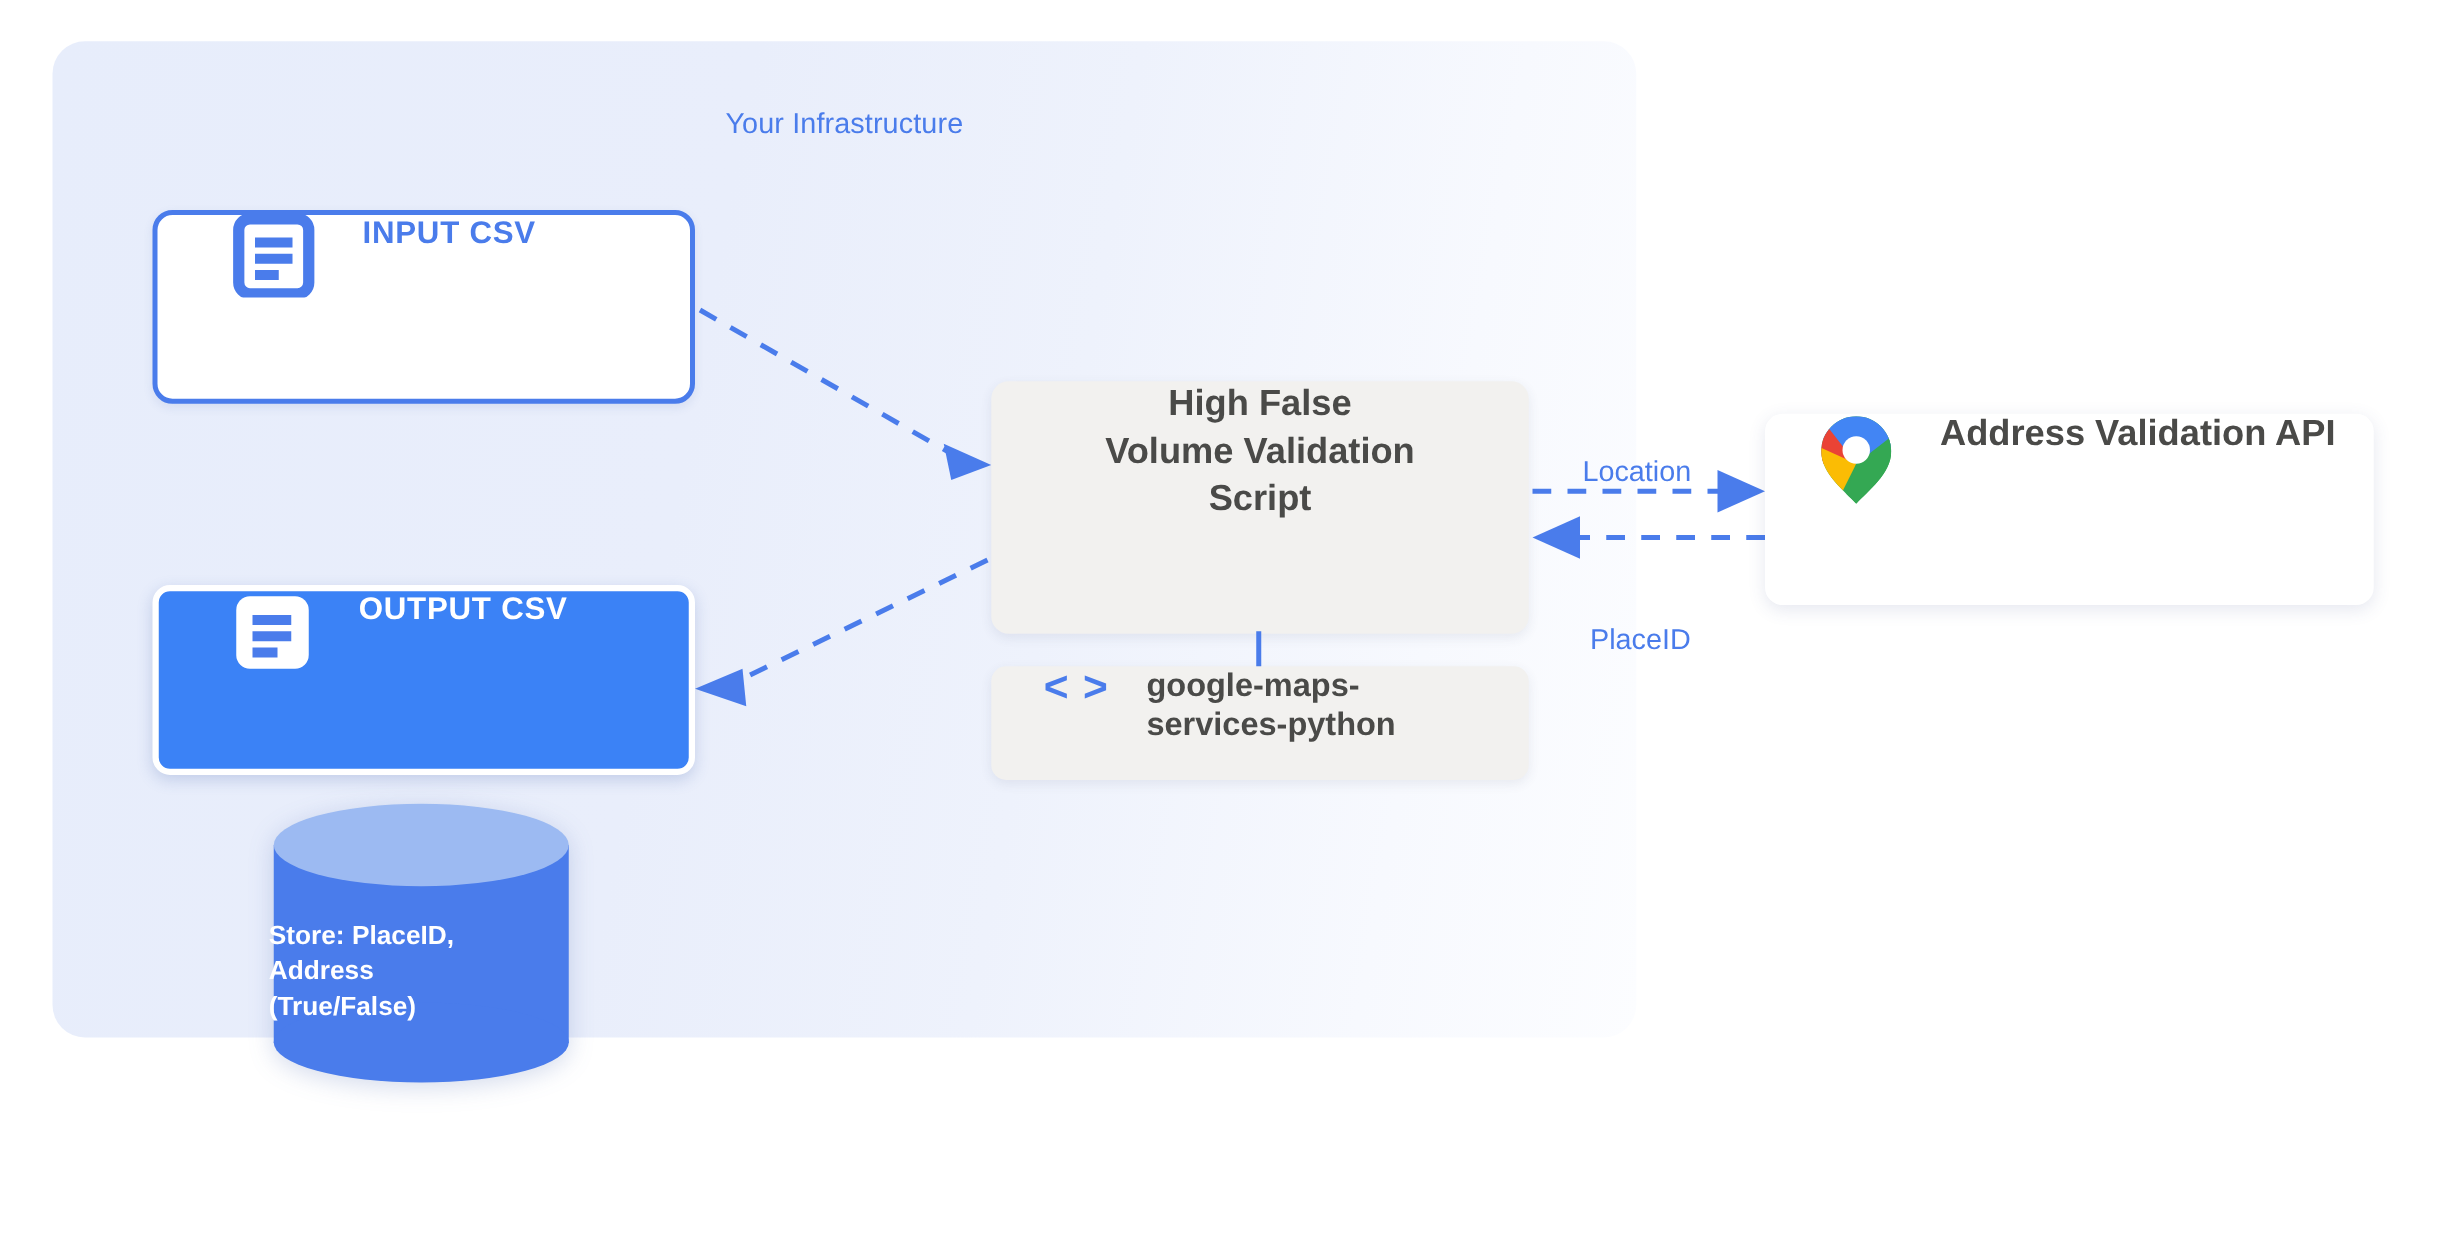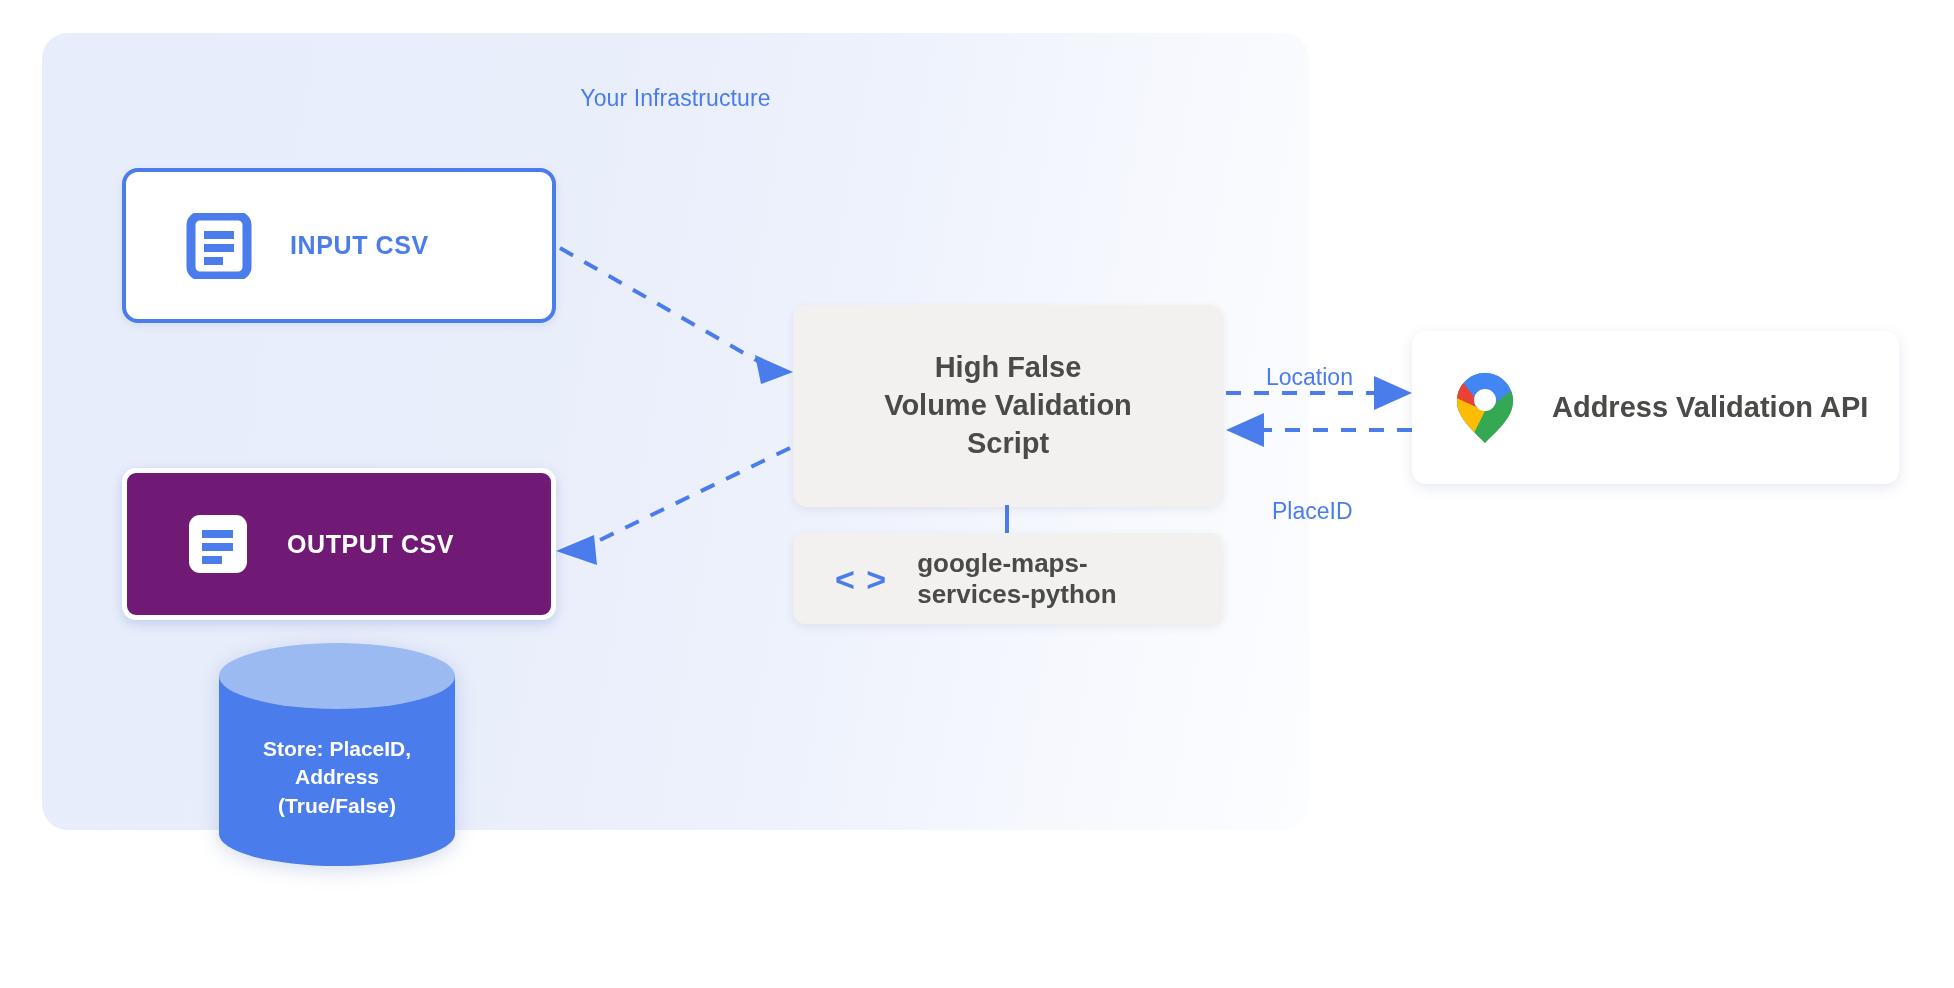--- a/index.html
+++ b/index.html
@@ -48,21 +48,21 @@
     font-weight: normal;
     color: #4a7ceb;
     letter-spacing: 0.1px;
   }
 
   
   .node {
     position: absolute;
     box-sizing: border-box;
     display: flex;
-    align-items: center;
+    align-items: flex-start;
   }
 
   
   #input-csv {
     left: 122px;
     top: 168px;
     width: 434px;
     height: 155px;
     background: #ffffff;
     border: 4px solid #4a7ceb;
@@ -77,21 +77,21 @@
     color: #4a7ceb;
     letter-spacing: 0.6px;
   }
 
   
   #output-csv {
     left: 122px;
     top: 468px;
     width: 434px;
     height: 152px;
-    background: #701a75;
+    background: #3b82f6;
     border: 5px solid #ffffff;
     border-radius: 14px;
     box-shadow: 0 4px 12px rgba(60,90,170,0.22);
     padding-left: 58px;
     gap: 36px;
   }
   #output-csv .node-label {
     font-size: 25px;
     font-weight: bold;
     color: #ffffff;
@@ -184,21 +184,21 @@
     top: 640px;
     width: 244px;
     height: 230px;
     filter: drop-shadow(0 4px 10px rgba(60,90,170,0.22));
   }
   #db-text {
     position: absolute;
     left: 215px;
     top: 735px;
     width: 244px;
-    text-align: center;
+    text-align: left;
     font-size: 21px;
     font-weight: bold;
     color: #ffffff;
     line-height: 1.35;
     pointer-events: none;
   }
 
   
   .edge-label {
     position: absolute;

